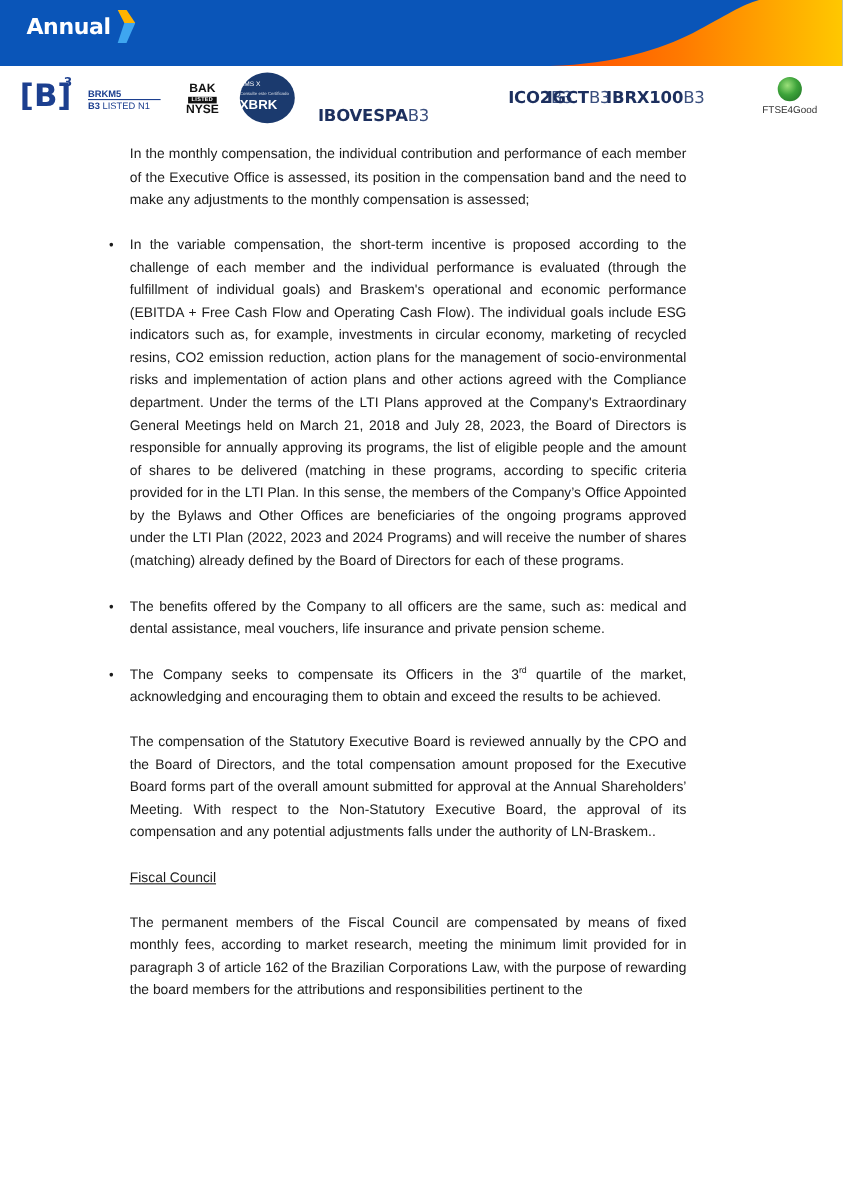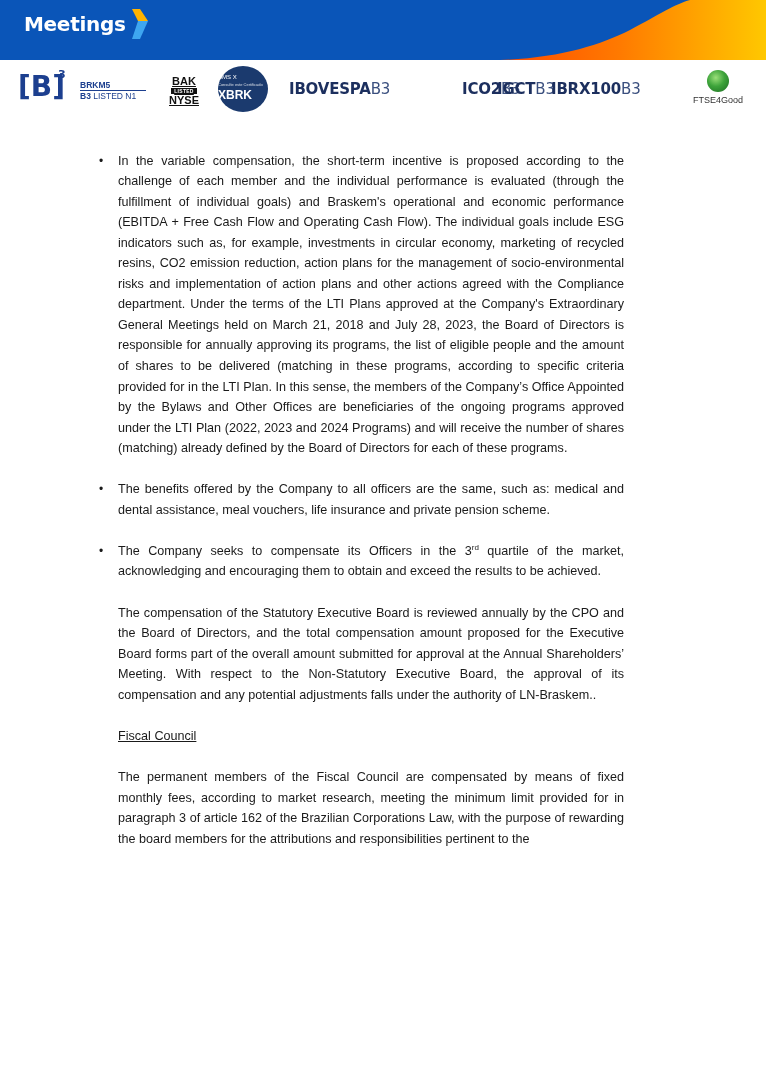--- a/index.html
+++ b/index.html
@@ -30,36 +30,36 @@
     .b3 .sup { font-size: 11px; position: absolute; top: -2px; left: 40px; }
     .brkm {
       left: 80px; top: 20px; width: 66px; color: #1c3f8f;
       font-size: 8.5px; font-weight: bold; line-height: 10px;
     }
     .brkm .l1 { border-bottom: 1px solid #1c3f8f; }
     .brkm .l2 { font-weight: normal; }
     .brkm .l2 b { font-weight: bold; }
     .nyse {
       left: 169px; top: 16px; width: 30px; text-align: center; color: #111;
-      font-weight: bold; font-size: 11px; line-height: 11px; text-decoration: underline;
+      font-weight: bold; font-size: 11px; line-height: 11px;
     }
     .nyse .listed { background: #111; color: #fff; font-size: 5px; line-height: 6px; margin: 1px 2px; letter-spacing: 0.3px; }
     .xbrl {
       left: 218px; top: 6px; width: 50px; height: 46px; border-radius: 50%;
       background: #1b3a6e; color: #fff; text-align: left;
     }
     .xbrl .top { font-size: 6px; margin-top: 8px; }
     .xbrl .mid { font-size: 4px; opacity: .8; margin-top: 2px; }
     .xbrl .main { font-size: 12px; font-weight: bold; margin-top: 1px; }
     .idx {
       top: 20px; color: #1c2f5e; font-size: 15px; font-weight: bold; letter-spacing: -0.2px;
       font-family: "DejaVu Sans", sans-serif;
     }
     .idx .b3tag { font-weight: normal; color: #3a4f7e; }
-    .ibov { left: 289px; }
+    .ibov { left: 289px; margin-top: 16px; }
     .ico2 { left: 415px; margin-left: 47px; }
     .igct { left: 497px; }
     .ibrx { left: 551px; }
     .ftse { left: 689px; top: 10px; width: 58px; text-align: center; }
     .ftse .globe {
       width: 22px; height: 22px; border-radius: 50%; margin: 0 auto;
       background: radial-gradient(circle at 40% 35%, #9be07a 0%, #3da33a 45%, #1b6b22 100%);
     }
     .ftse .lbl { font-size: 9px; color: #333; margin-top: 3px; }
 
@@ -86,21 +86,21 @@
     <defs>
       <linearGradient id="wg" x1="0" y1="0" x2="1" y2="0">
         <stop offset="0" stop-color="#ff4a00"></stop>
         <stop offset="0.45" stop-color="#ff7a00"></stop>
         <stop offset="1" stop-color="#ffc800"></stop>
       </linearGradient>
     </defs>
     <path d="M 500 60 C 560 58, 600 45, 630 30 C 660 14, 675 4, 690 0 L 766 0 L 766 60 Z" fill="url(#wg)"></path>
   </svg>
   <div class="brand">
-    <span class="brand-name">Meetings</span>
+    <span class="brand-name">Annual</span>
     <svg class="brand-mark" width="18" height="30" viewBox="0 0 18 30">
       <path d="M 2 0 L 10 0 L 18 12 L 8 12 Z" fill="#ffb300"></path>
       <path d="M 8 12 L 18 12 L 10 30 L 2 30 Z" fill="#3ea6f0"></path>
     </svg>
   </div>
 </div>
 
 <div class="logos">
   <div class="logo b3">
     <span>[</span><span>B</span><span>]</span>
@@ -139,20 +139,21 @@
     <span>IBRX100</span><span class="b3tag">B3</span>
   </div>
 
   <div class="logo ftse">
     <div class="globe"></div>
     <div class="lbl">FTSE4Good</div>
   </div>
 </div>
 
 <div class="content">
+  <p class="para">In the monthly compensation, the individual contribution and performance of each member of the Executive Office is assessed, its position in the compensation band and the need to make any adjustments to the monthly compensation is assessed;</p>
   <div class="gap"></div>
 
   <div class="bullet">
     <span class="dot">•</span>
     <p class="para">In the variable compensation, the short-term incentive is proposed according to the challenge of each member and the individual performance is evaluated (through the fulfillment of individual goals) and Braskem's operational and economic performance (EBITDA + Free Cash Flow and Operating Cash Flow). The individual goals include ESG indicators such as, for example, investments in circular economy, marketing of recycled resins, CO2 emission reduction, action plans for the management of socio-environmental risks and implementation of action plans and other actions agreed with the Compliance department. Under the terms of the LTI Plans approved at the Company's Extraordinary General Meetings held on March 21, 2018 and July 28, 2023, the Board of Directors is responsible for annually approving its programs, the list of eligible people and the amount of shares to be delivered (matching in these programs, according to specific criteria provided for in the LTI Plan. In this sense, the members of the Company’s Office Appointed by the Bylaws and Other Offices are beneficiaries of the ongoing programs approved under the LTI Plan (2022, 2023 and 2024 Programs) and will receive the number of shares (matching) already defined by the Board of Directors for each of these programs.</p>
   </div>
   <div class="gap"></div>
 
   <div class="bullet">
     <span class="dot">•</span>

